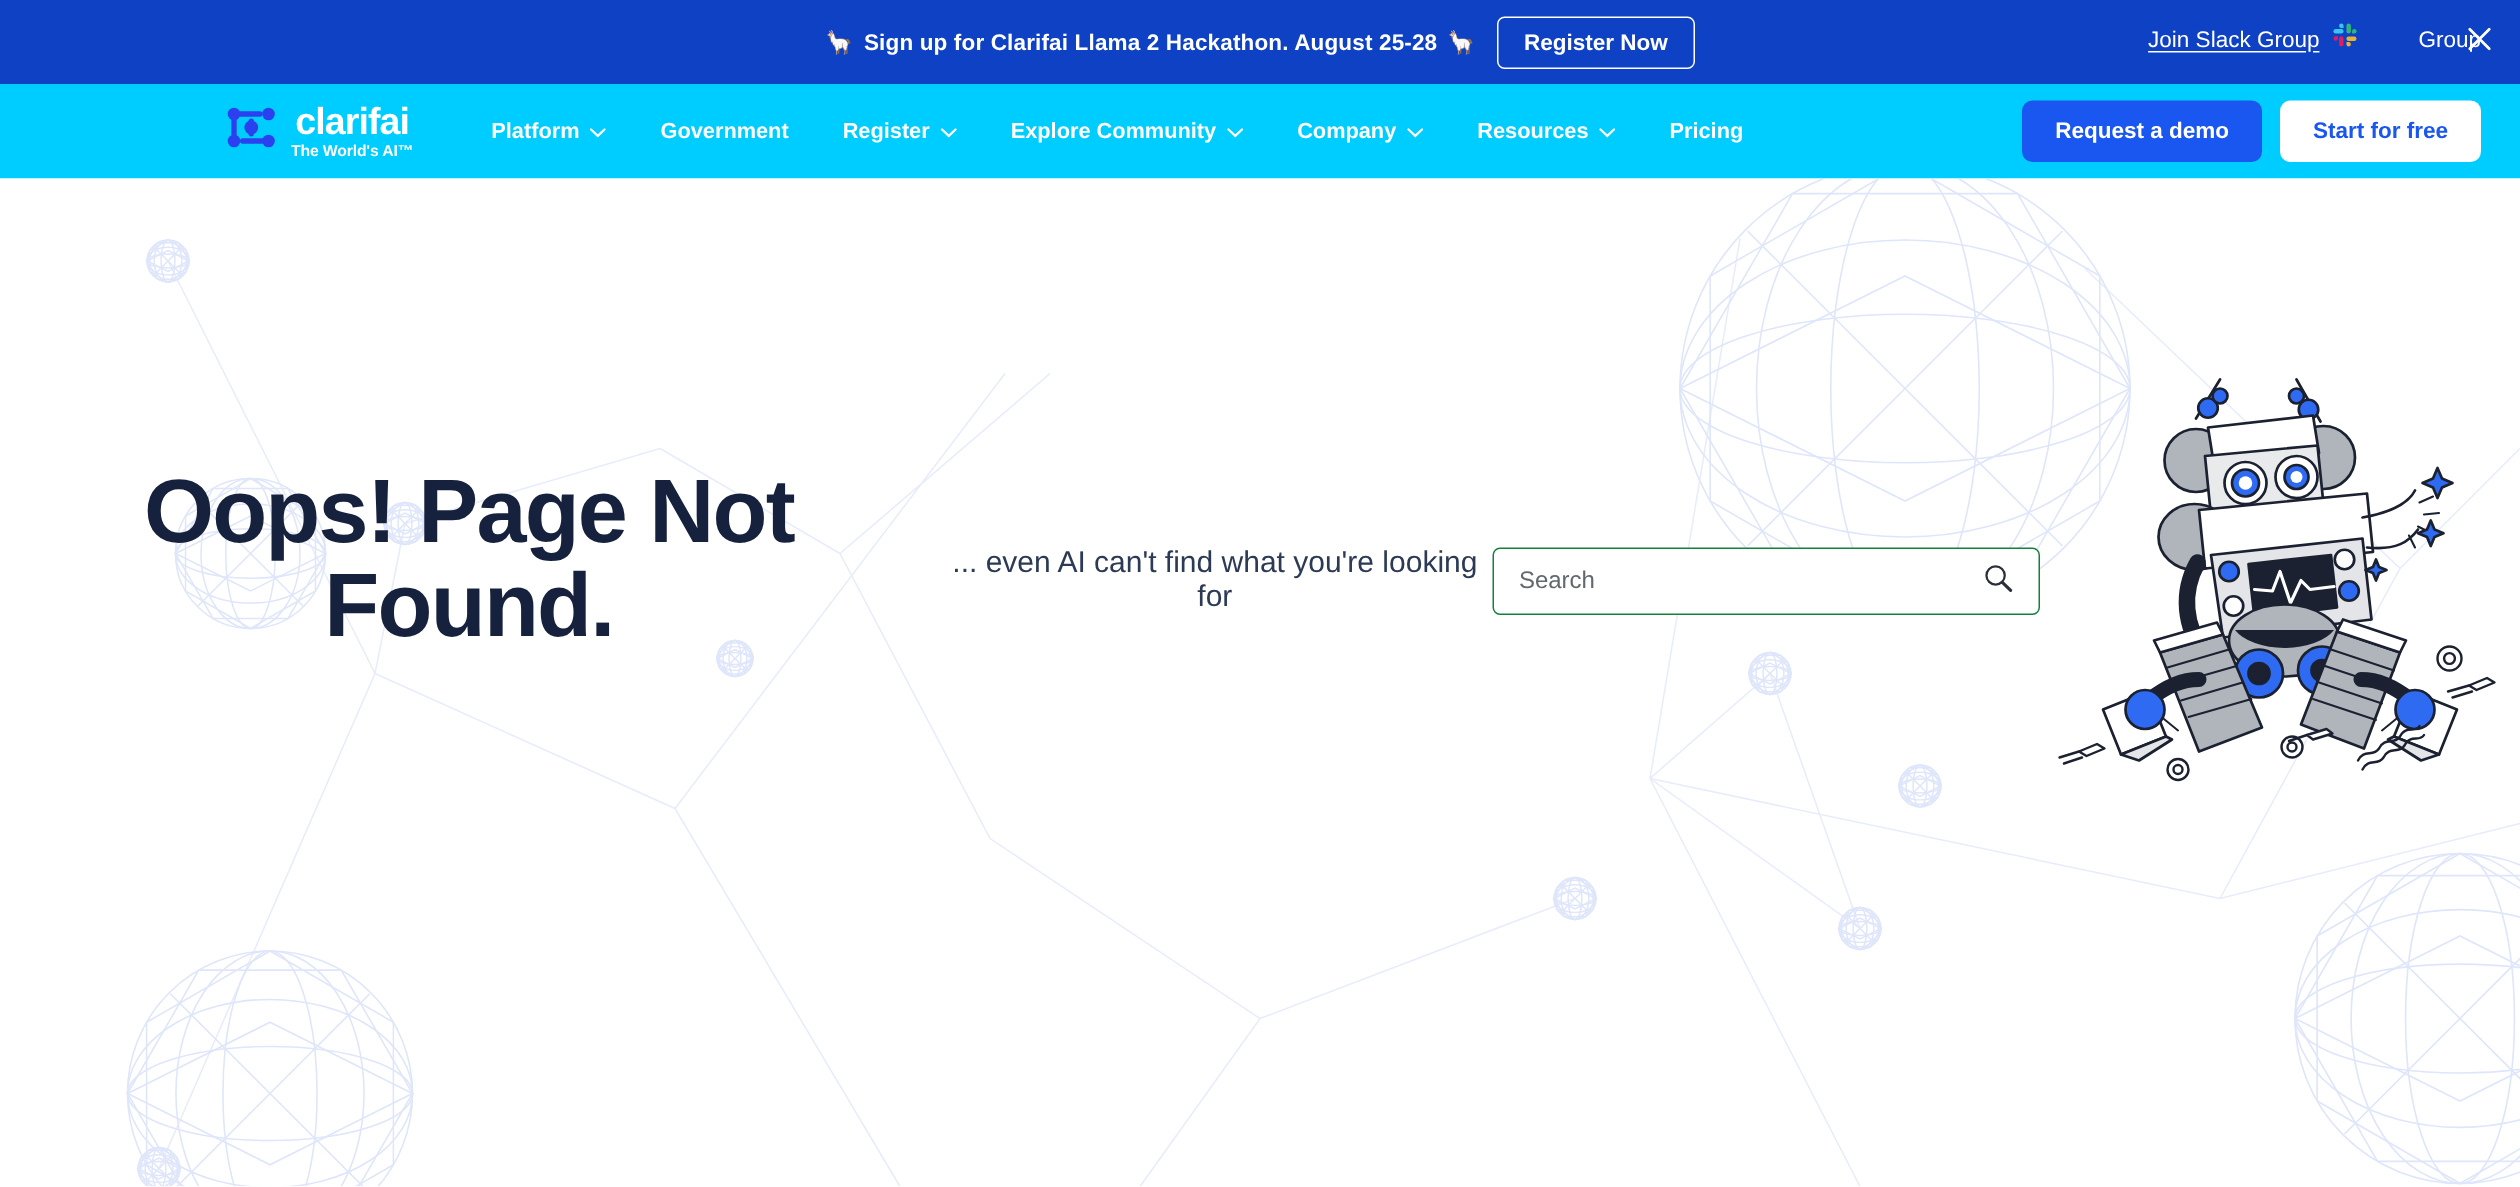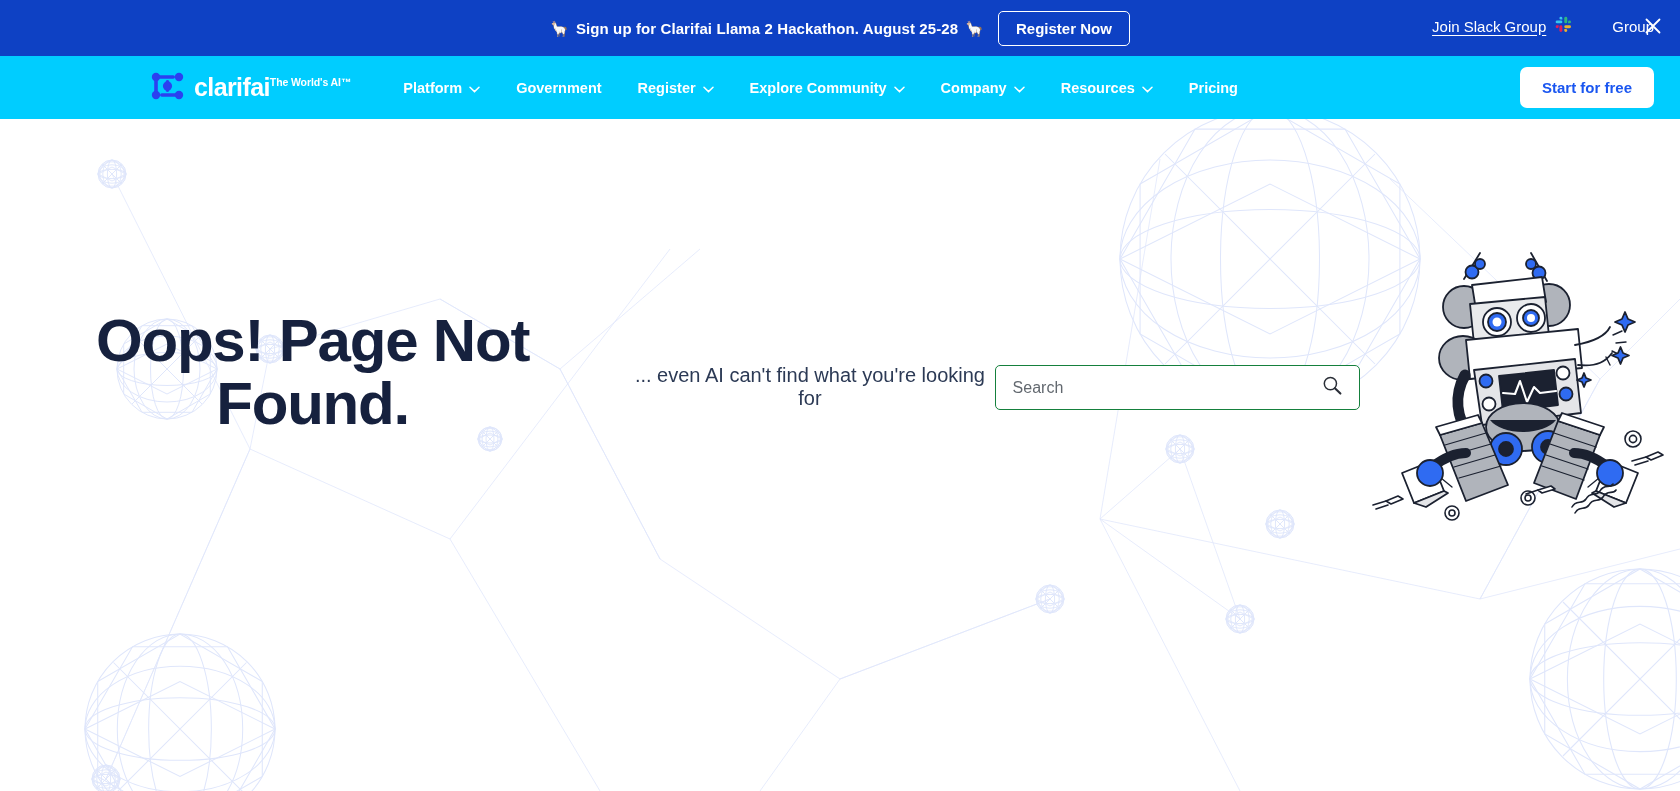--- a/index.html
+++ b/index.html
@@ -96,21 +96,21 @@
     padding:0 26px 0 150px;
     position:relative;
   }
   #logo{
     display:flex;
     align-items:center;
     gap:9px;
     cursor:pointer;
     margin-right:36px;
   }
-  #logo-text-wrap{ display:flex; flex-direction:row; line-height:1;text-align:center; }
+  #logo-text-wrap{ display:flex; flex-direction:column; line-height:1;text-align:center; }
   #logo-word{
     color:#ffffff;
     font-size:25px;
     font-weight:bold;
     letter-spacing:-.6px;
   }
   #logo-tag{
     color:#ffffff;
     font-size:10.5px;
     font-weight:bold;
@@ -349,20 +349,21 @@
           </svg>
       </span>
     </div>
 
     <div class="nav-item">
       <span>Pricing</span>
     </div>
   </nav>
 
   <div id="nav-cta">
+    <button id="demo-btn">Request a demo</button>
     <button id="free-btn">Start for free</button>
   </div>
 </div>
 
 <div id="hero">
 
   <svg id="bg-network" viewBox="0 0 1680 672" preserveAspectRatio="none" aria-hidden="true">
     <defs>
       <g id="sph">
         <circle cx="0" cy="0" r="1"></circle>

